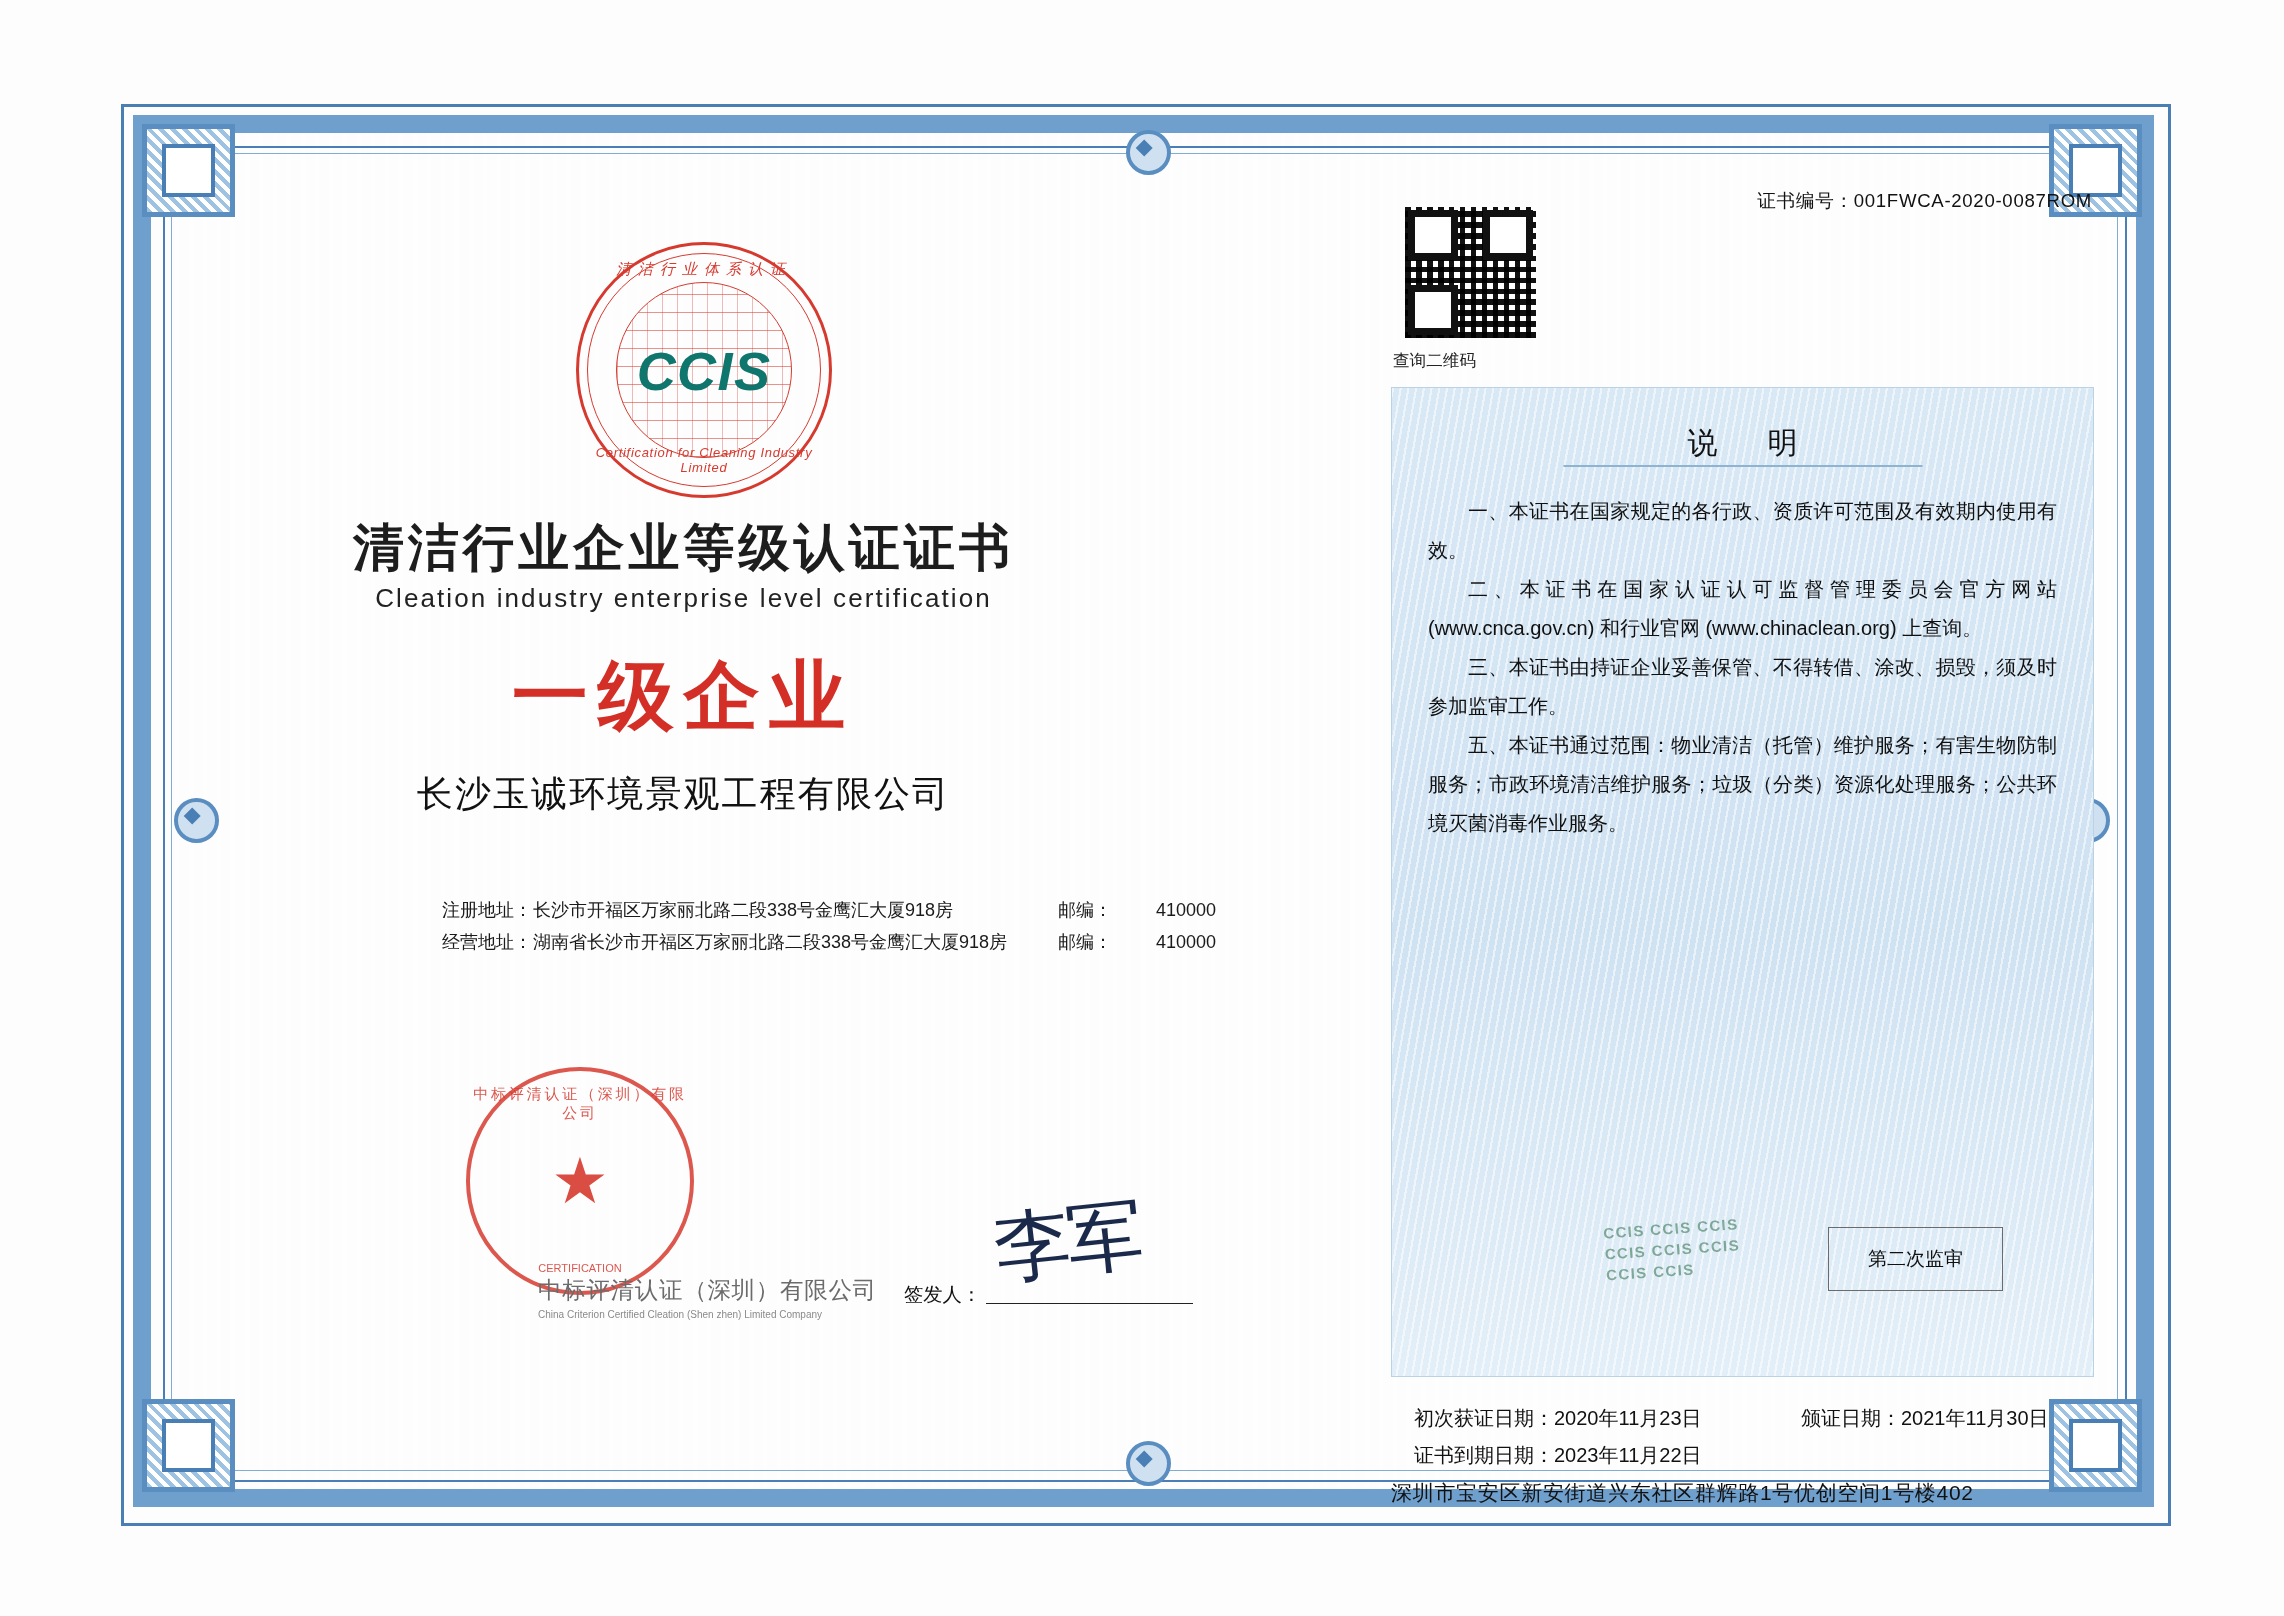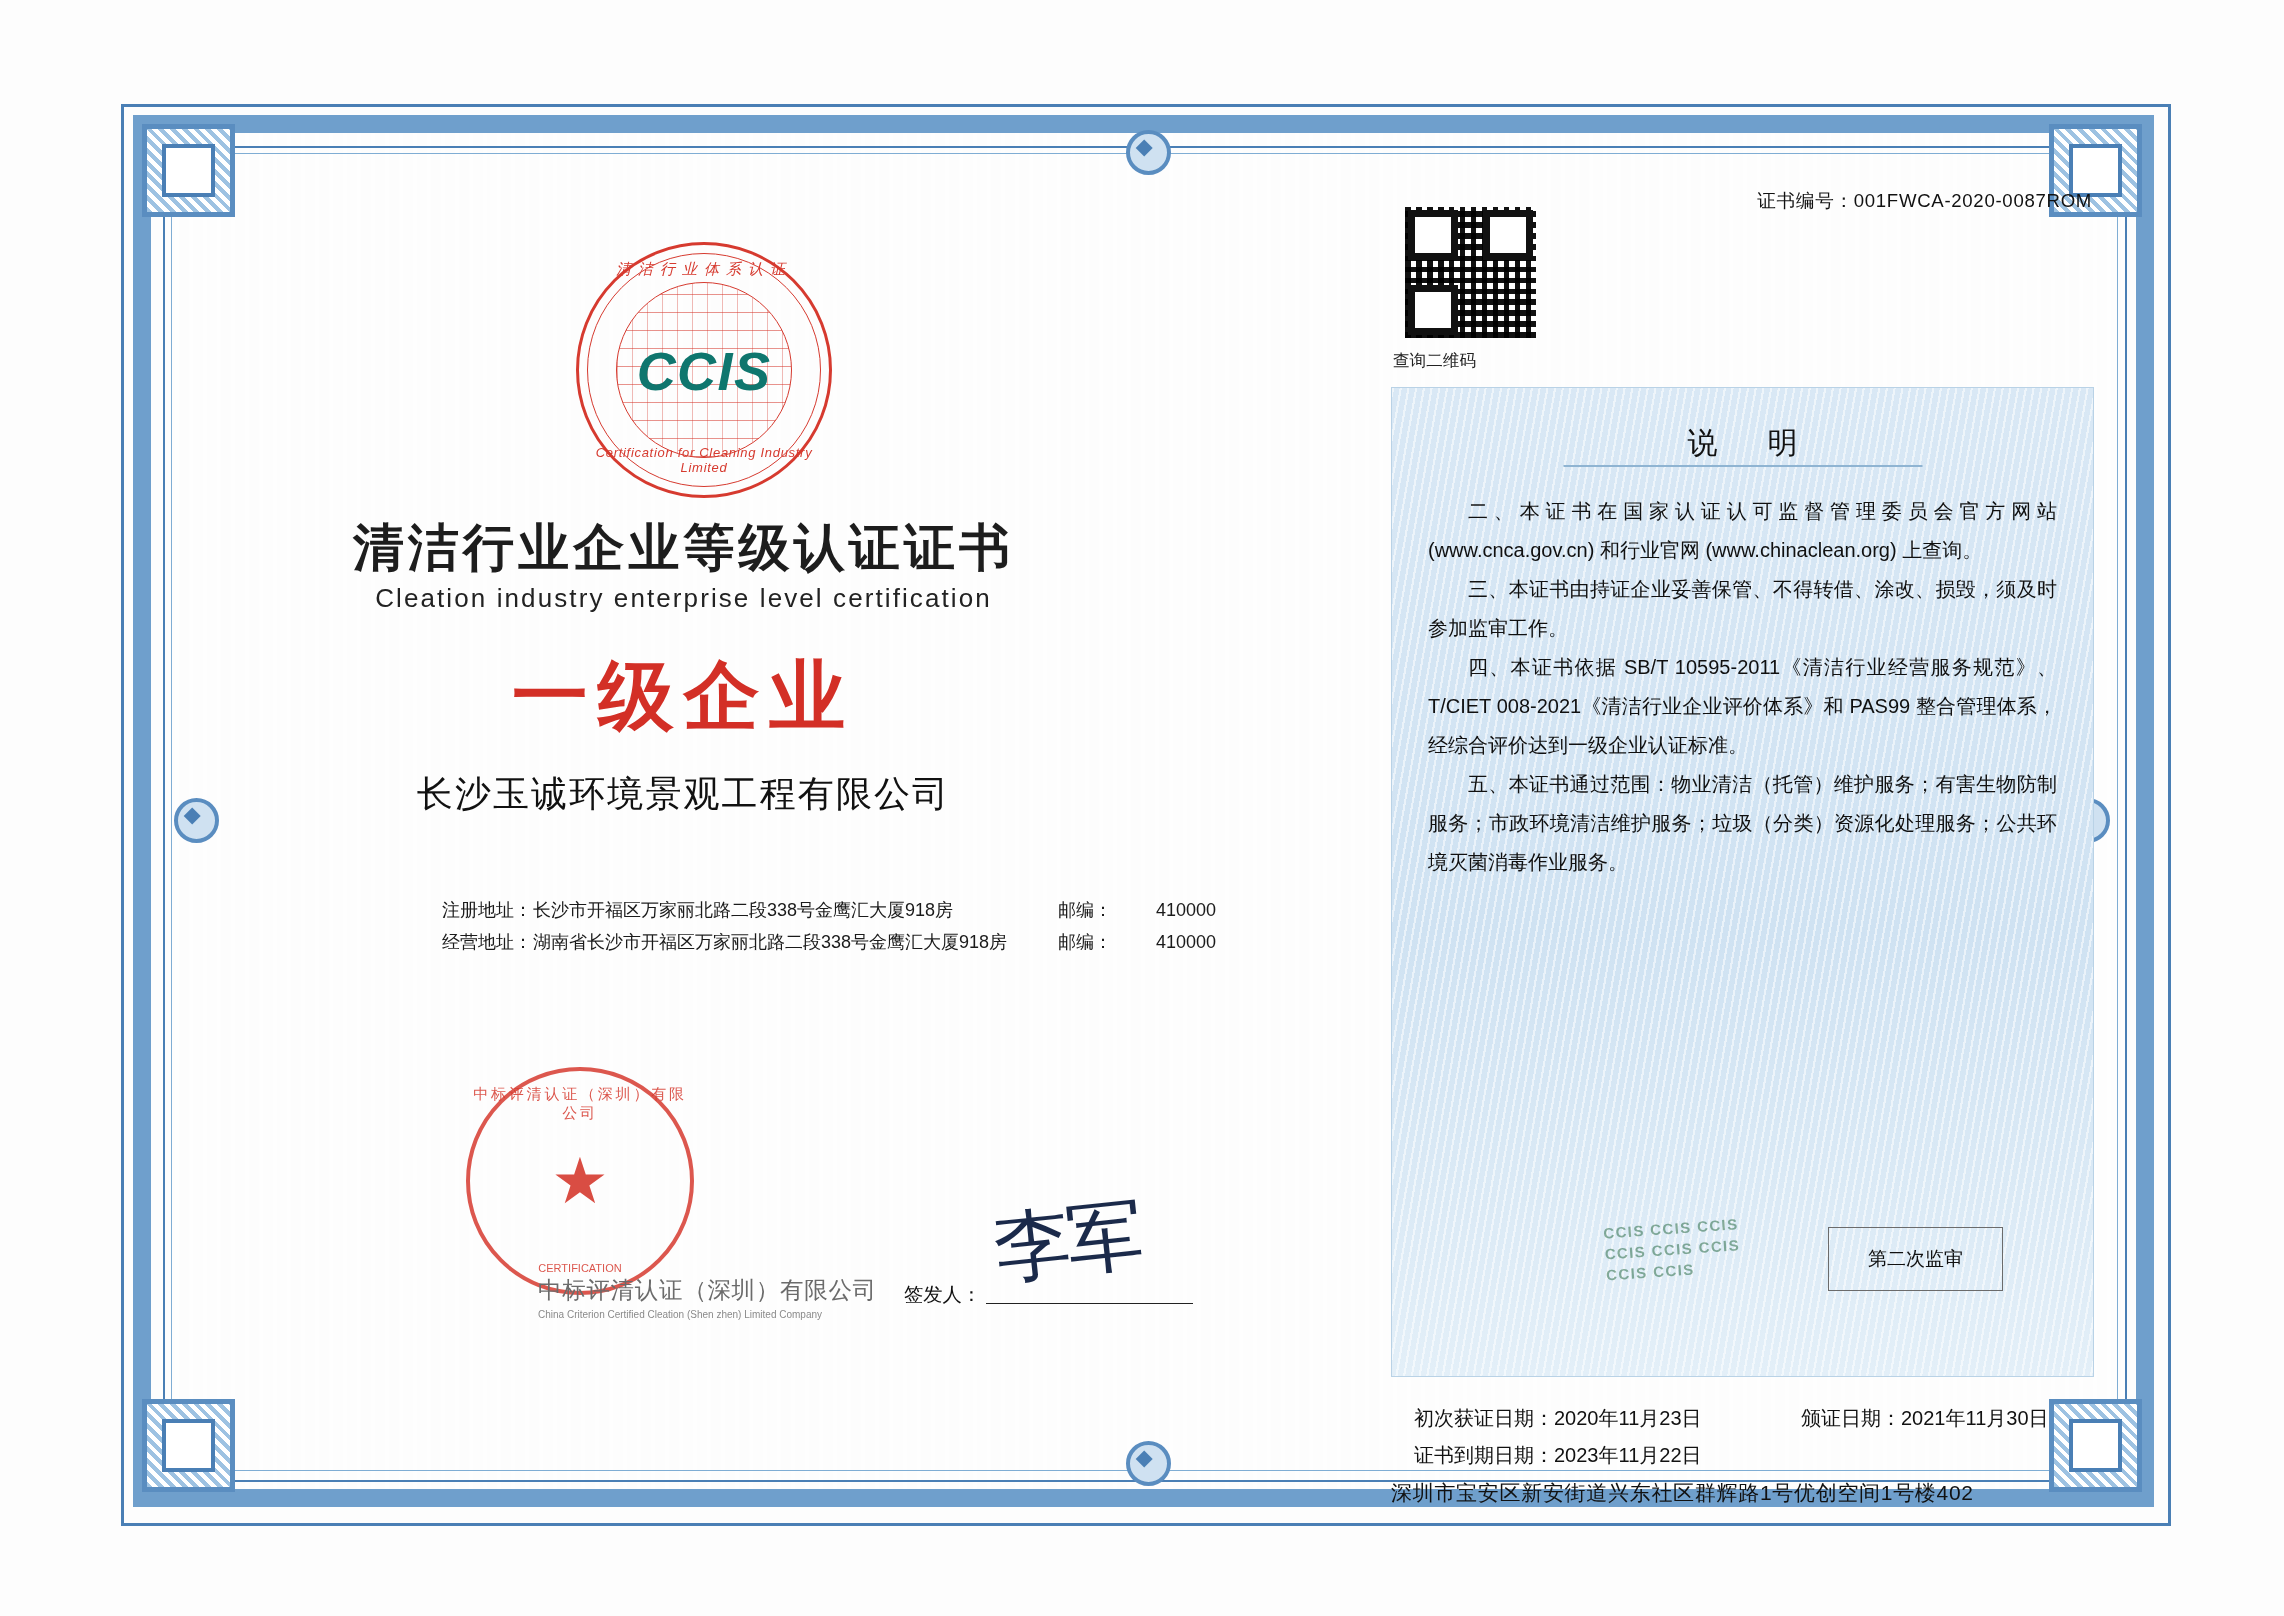--- a/index.html
+++ b/index.html
@@ -209,23 +209,23 @@
         <div class="fp a"></div>
           <div class="fp b"></div>
           <div class="fp c"></div>
       </div>
       <div class="qr-caption">查询二维码</div>
 
       <div class="notice">
         <div class="notice-title">说明</div>
         <div class="notice-deco"></div>
         <div class="notice-body">
+          <p class="indent">一、本证书在国家规定的各行政、资质许可范围及有效期内使用有效。</p>
           <p class="indent">二、本证书在国家认证认可监督管理委员会官方网站 (www.cnca.gov.cn) 和行业官网 (www.chinaclean.org) 上查询。</p>
           <p class="indent">三、本证书由持证企业妥善保管、不得转借、涂改、损毁，须及时参加监审工作。</p>
-          <p class="indent">四、本证书依据 SB/T 10595-2011《清洁行业经营服务规范》、T/CIET 008-2021《清洁行业企业评价体系》和 PAS99 整合管理体系，经综合评价达到一级企业认证标准。</p>
           <p class="indent">五、本证书通过范围：物业清洁（托管）维护服务；有害生物防制服务；市政环境清洁维护服务；垃圾（分类）资源化处理服务；公共环境灭菌消毒作业服务。</p>
         </div>
 
         <div class="stamp-round">CCIS CCIS CCIS CCIS CCIS CCIS CCIS CCIS</div>
         <div class="audit-box">第二次监审</div>
       </div>
 
       <div class="dates">
         <div class="row">
           <div class="c1">

